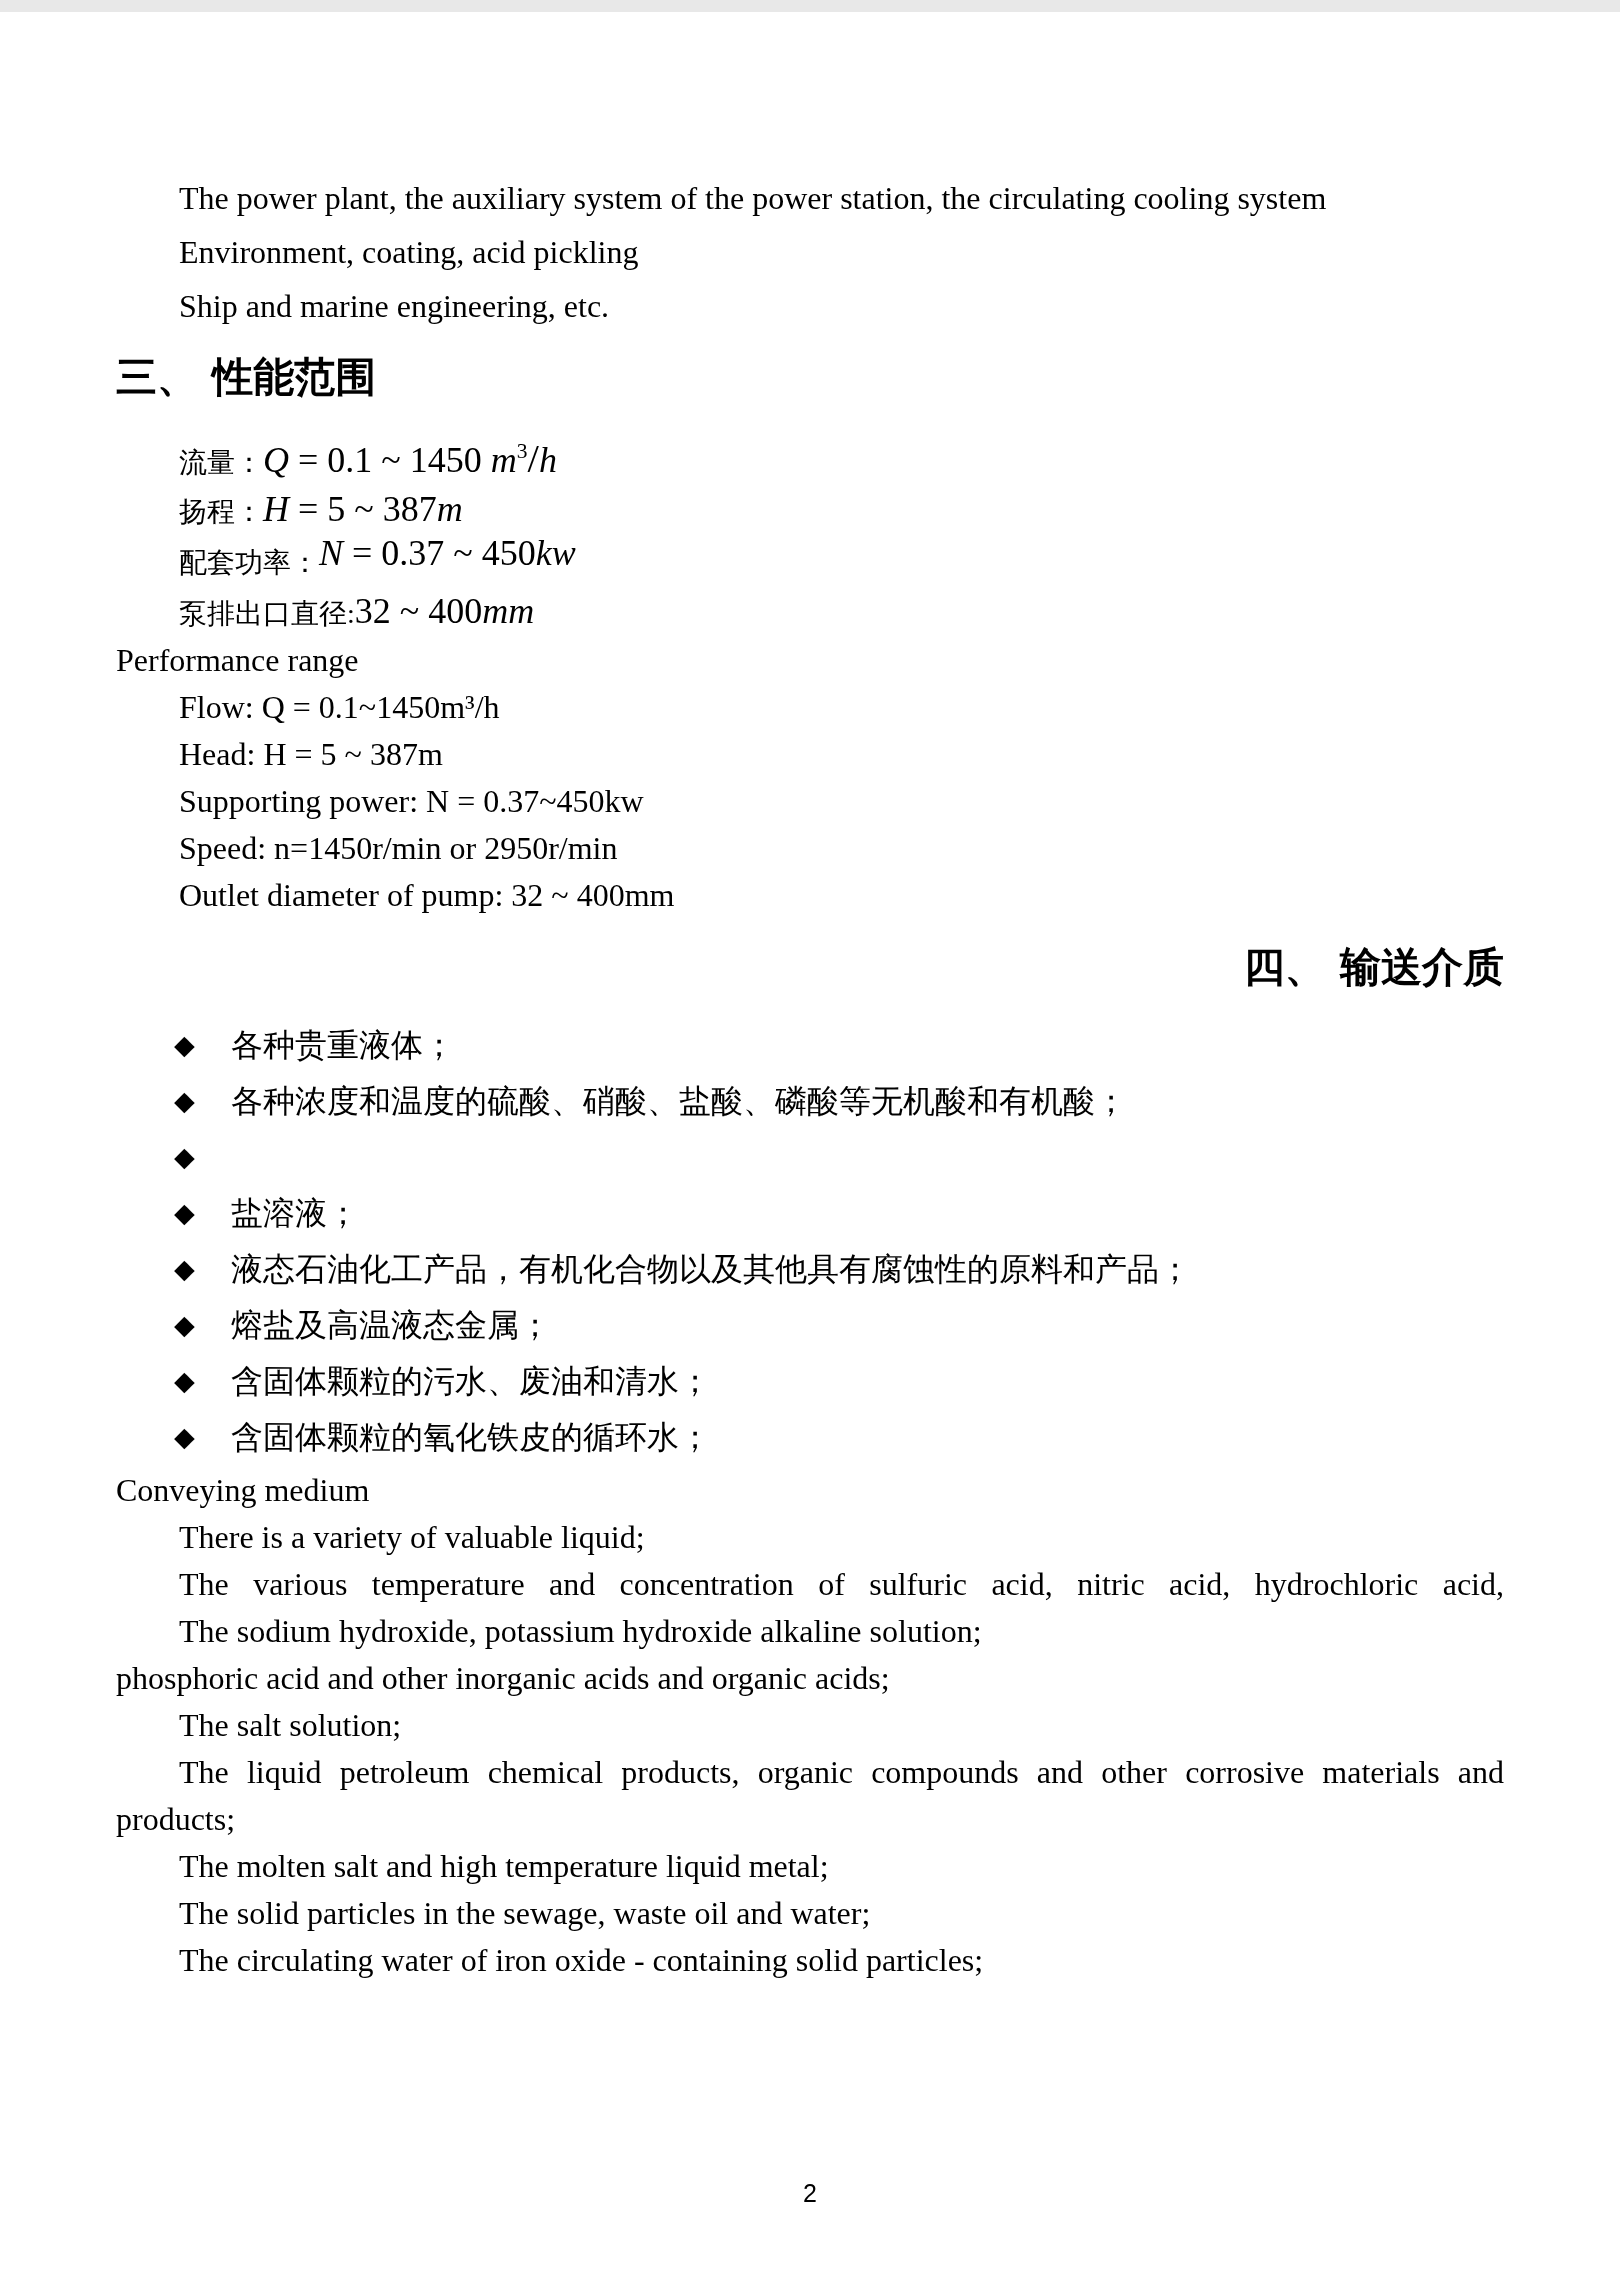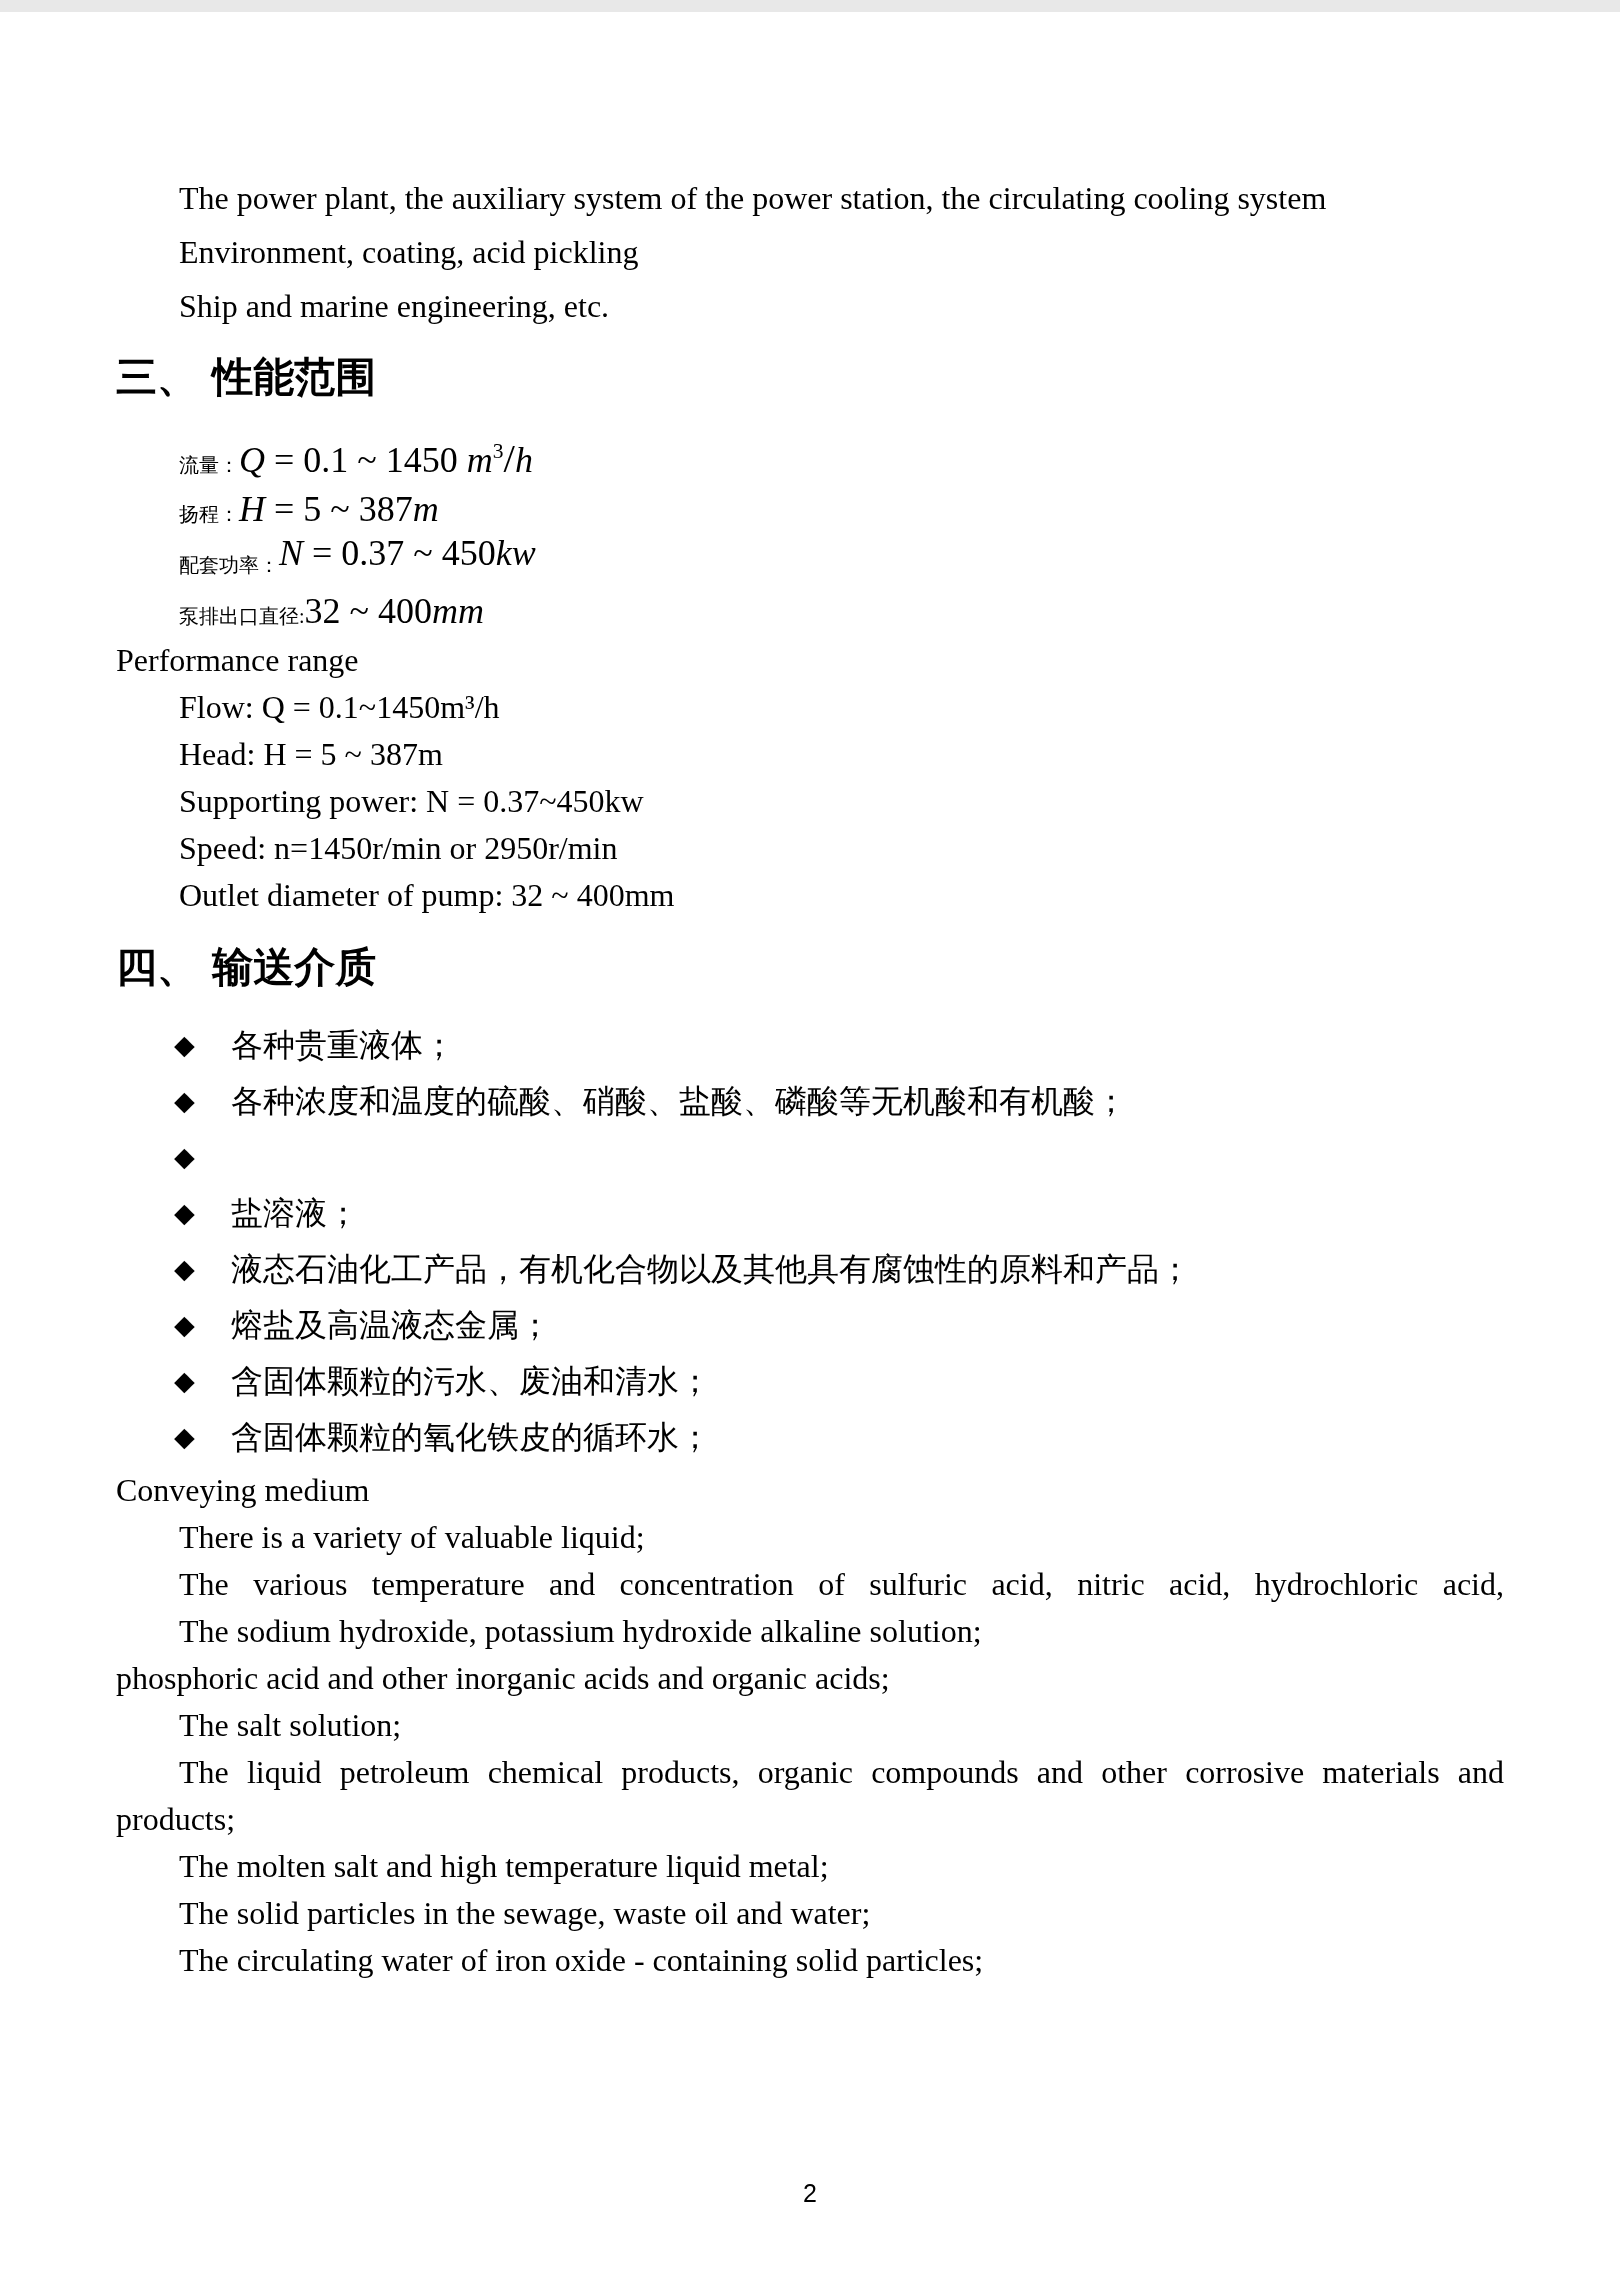--- a/index.html
+++ b/index.html
@@ -20,26 +20,26 @@
   .indent { padding-left: 63px; }
 
   .heading {
     font-family: "Liberation Sans", "DejaVu Sans", sans-serif;
     font-weight: bold;
     font-size: 41px;
     line-height: 57px;
     margin: 16px 0 0 0;
     white-space: nowrap;
   }
-  .heading.h4 { margin-top: 19.7px; }
+  .heading.h4 { margin-top: 19.7px; text-align: right; }
   .hnum { margin-right: 14.3px; }
 
   .specs-cn { margin-top: 27px; padding-left: 63px; }
   .spec-line { line-height: 51px; height: 51px; white-space: nowrap; }
-  .cl { font-size: 20px; }
+  .cl { font-size: 28px; }
   .f  { font-size: 36px; }
   .it { font-style: italic; }
   .supn { font-size: 21.5px; position: relative; top: -14.3px; }
   .slash { font-size: 41px; }
   .raised { position: relative; top: -7.2px; display: inline-block; }
 
   .perf-en { margin-top: 0; }
   .perf-en .line { line-height: 47px; height: 47px; }
 
   .bullets { list-style: none; margin: 21.5px 0 0 0; padding: 0; }

